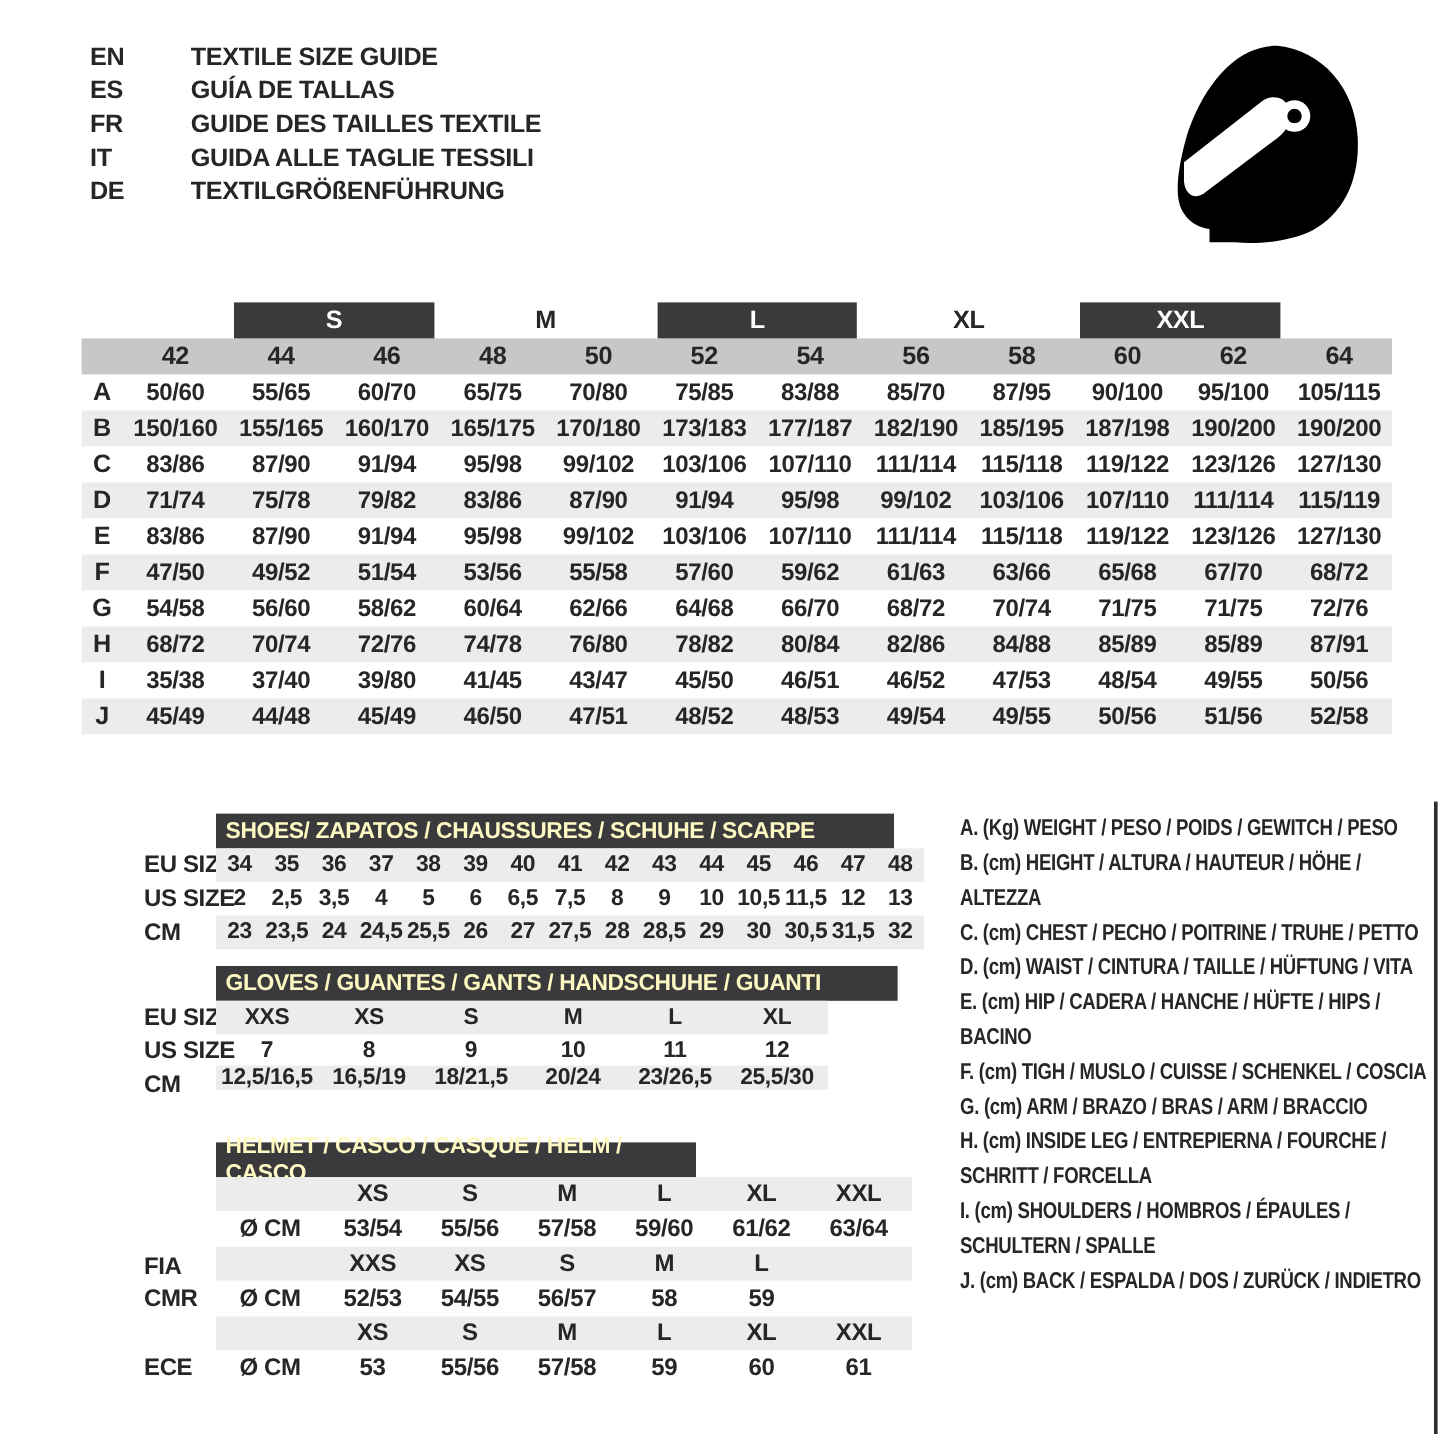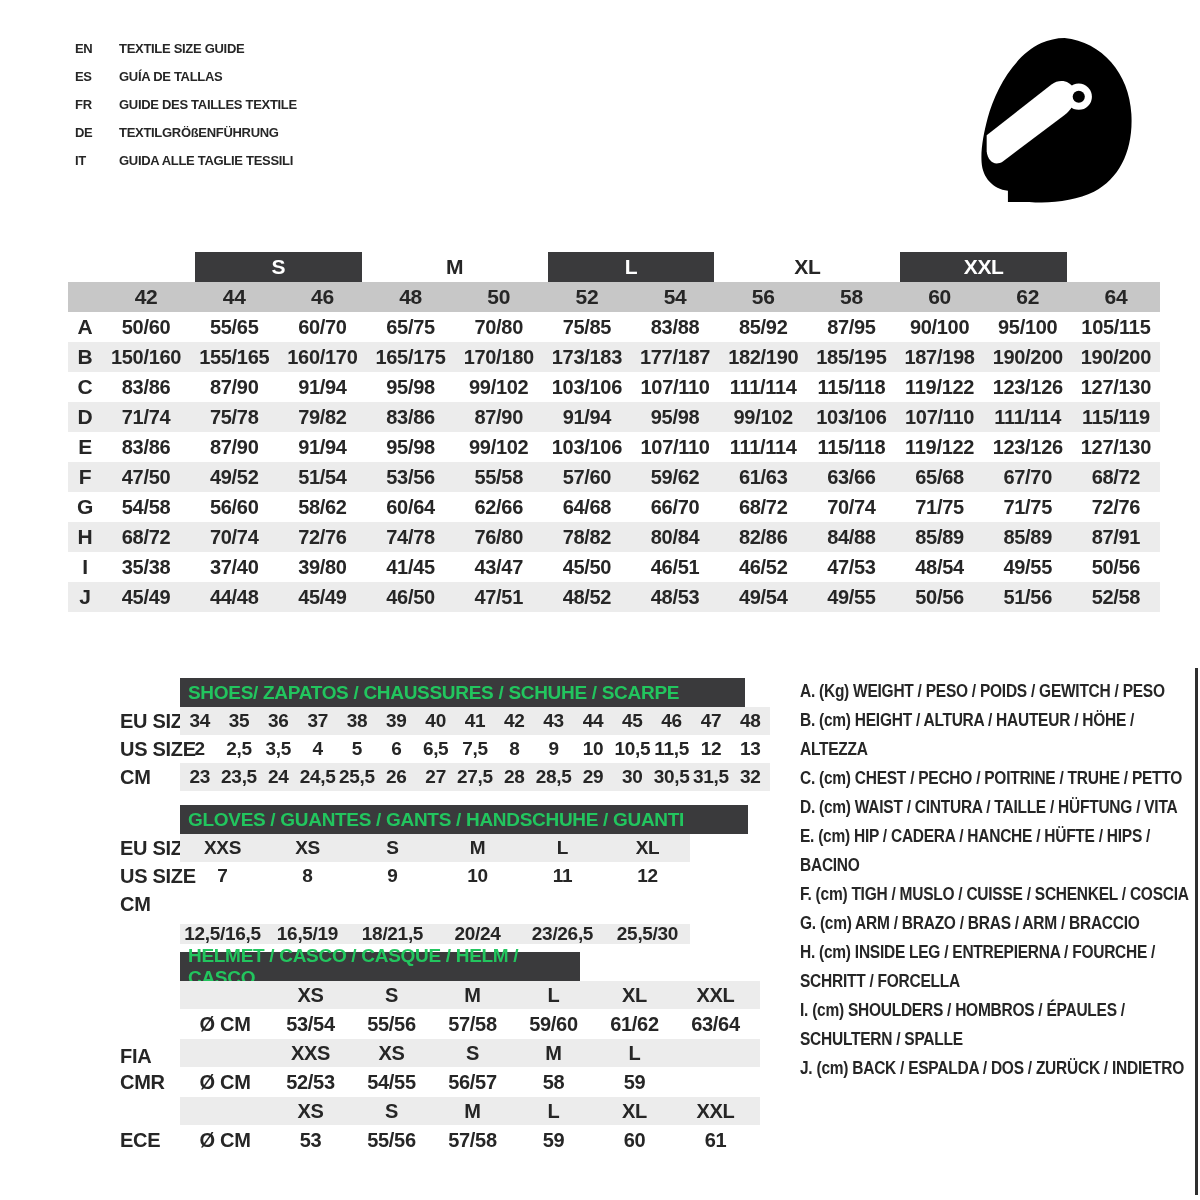--- a/index.html
+++ b/index.html
@@ -1,39 +1,39 @@
 <!DOCTYPE html>
 <html><head>
 <meta charset="utf-8">
 <style>
   html,body{margin:0;padding:0;background:#fff;}
   .page{position:relative;width:1200px;height:1200px;background:#fff;overflow:hidden;
         font-family:"Liberation Sans","DejaVu Sans",sans-serif;font-weight:bold;color:#262626;
         letter-spacing:-0.3px;}
   
   .titles{position:absolute;left:75px;top:34px;}
-  .title-line{height:28px;display:flex;align-items:center;font-size:13px;}
+  .title-line{height:28px;display:flex;align-items:center;font-size:21px;gap:40px;}
   .lang{width:44px;flex:0 0 44px;}
   
   .helmet-icon{position:absolute;left:978px;top:36px;width:158px;height:170px;}
   
   .main-table{position:absolute;left:68px;top:252px;width:1092px;}
   .grid13{display:grid;grid-template-columns:34px repeat(12,1fr);align-items:center;}
   .group-row{height:30px;}
   .g{height:30px;display:flex;align-items:center;justify-content:center;font-size:21px;}
   .g.span2{grid-column:span 2;}
   .g.box{background:#3a3a3c;color:#fff;margin:0 5px;}
   .num-row{height:30px;background:#c7c7c7;}
   .num{text-align:center;font-size:21px;}
   .t-row{height:30px;}
   .t-row.alt{background:#ececec;}
   .val{text-align:center;font-size:20px;white-space:nowrap;}
   .val.letter{font-size:21px;}
   
-  .bar{position:absolute;left:180px;height:29px;background:#3a3a3c;color:#22c55e;display:flex;
+  .bar{position:absolute;left:180px;height:29px;background:#3a3a3c;color:#fef9c3;display:flex;
        align-items:center;padding-left:8px;font-size:19px;box-sizing:border-box;}
   .bar-shoes{top:678px;width:565px;}
   .bar-gloves{top:805px;width:568px;}
   .bar-helmet{top:952px;width:400px;}
   .side-label{position:absolute;left:80px;height:28px;display:flex;align-items:center;font-size:20px;margin-left:40px;}
   .band{position:absolute;left:180px;height:28px;display:flex;align-items:center;}
   .band.gray{background:#ececec;}
   .flex-band > .cell{flex:1;text-align:center;font-size:19px;white-space:nowrap;}
   .shoes-band{width:590px;}
   .gloves-band{width:510px;}
@@ -59,26 +59,26 @@
       </div>
     <div class="title-line">
         <span class="lang">ES</span>
         <span>GUÍA DE TALLAS</span>
       </div>
     <div class="title-line">
         <span class="lang">FR</span>
         <span>GUIDE DES TAILLES TEXTILE</span>
       </div>
     <div class="title-line">
+        <span class="lang">IT</span>
+        <span>GUIDA ALLE TAGLIE TESSILI</span>
+      </div>
+    <div class="title-line">
         <span class="lang">DE</span>
         <span>TEXTILGRÖßENFÜHRUNG</span>
-      </div>
-    <div class="title-line">
-        <span class="lang">IT</span>
-        <span>GUIDA ALLE TAGLIE TESSILI</span>
       </div>
   </div>
 
   <div class="helmet-icon">
     <svg width="158" height="170" viewBox="0 0 155 168">
       <path d="M85 2 C122 6 149 37 151 77 C153 112 140 140 114 154 C96 163 70 166 50 164 L29 164 L29 153 C14 151 4 140 3 125 C2 112 5 96 9 81 C16 55 34 20 62 7 C69 4 77 2 85 2 Z" fill="#000"></path>
       <path d="M8 98 L72 48 C80 42 90 44 94 52 C98 61 94 71 85 78 L24 124 C16 129 9 124 8 114 Z" fill="#fff"></path>
       <circle cx="99" cy="60" r="13" fill="#fff"></circle>
       <circle cx="99" cy="60" r="6" fill="#000"></circle>
     </svg>
@@ -112,21 +112,21 @@
       </div>
     <div class="t-row grid13">
       <div class="val letter">A</div>
     <div class="val">50/60</div>
         <div class="val">55/65</div>
         <div class="val">60/70</div>
         <div class="val">65/75</div>
         <div class="val">70/80</div>
         <div class="val">75/85</div>
         <div class="val">83/88</div>
-        <div class="val">85/92</div>
+        <div class="val">85/70</div>
         <div class="val">87/95</div>
         <div class="val">90/100</div>
         <div class="val">95/100</div>
         <div class="val">105/115</div>
       </div>
     <div class="t-row alt grid13">
       <div class="val letter">B</div>
     <div class="val">150/160</div>
         <div class="val">155/165</div>
         <div class="val">160/170</div>
@@ -331,21 +331,21 @@
   <div class="side-label" style="top:862px">US SIZE</div>
   <div class="band flex-band gloves-band" style="top:862px">
       <div class="cell">7</div>
       <div class="cell">8</div>
       <div class="cell">9</div>
       <div class="cell">10</div>
       <div class="cell">11</div>
       <div class="cell">12</div>
     </div>
   <div class="side-label" style="top:890px">CM</div>
-  <div class="band gray flex-band gloves-band" style="top:924px;height:20px">
+  <div class="band gray flex-band gloves-band" style="top:888px;height:20px">
       <div class="cell">12,5/16,5</div>
       <div class="cell">16,5/19</div>
       <div class="cell">18/21,5</div>
       <div class="cell">20/24</div>
       <div class="cell">23/26,5</div>
       <div class="cell">25,5/30</div>
     </div>
 
   <div class="bar bar-helmet">HELMET / CASCO / CASQUE / HELM / CASCO</div>
 

